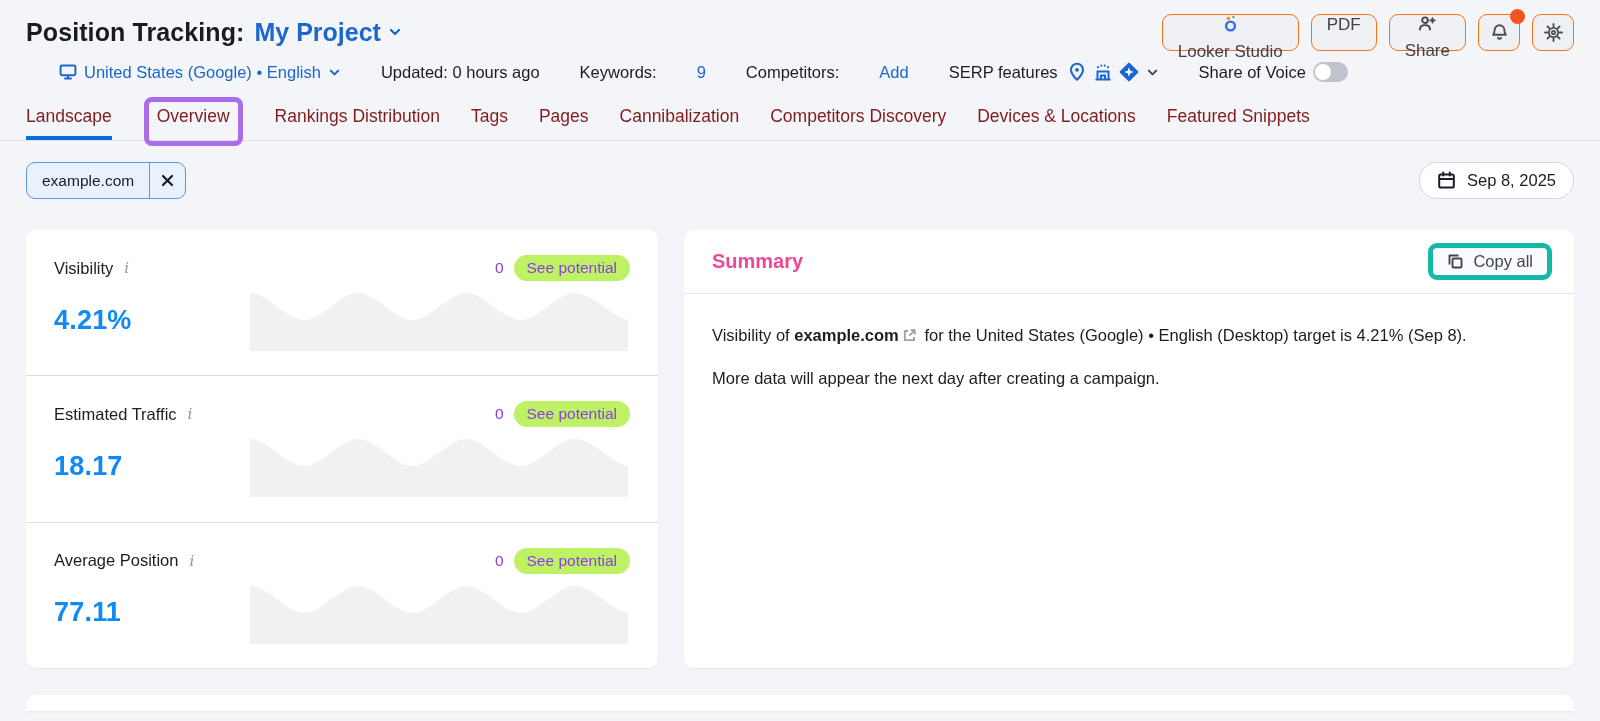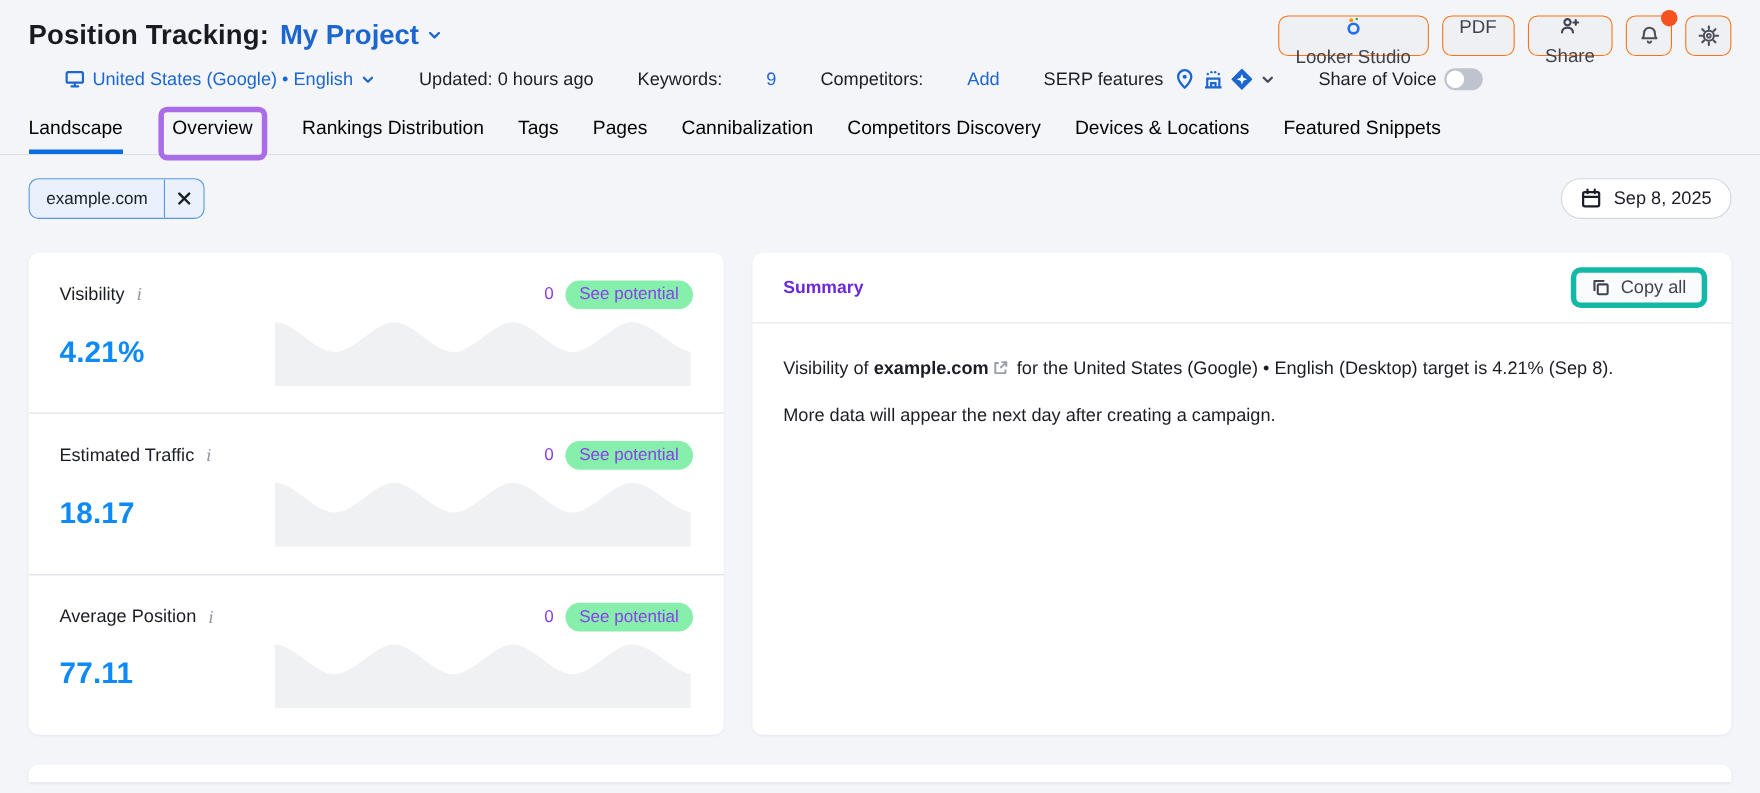--- a/index.html
+++ b/index.html
@@ -28,21 +28,21 @@
   
   .hdr2 { display:flex; align-items:center; gap:40px; height:40px; margin-top:2px; font-size:16.5px; color:#1b1d26; }
   .meta-item { display:flex; align-items:center; gap:7px; white-space:nowrap; }
   .blue-link { color:#1c66cf; cursor:pointer;margin-left:33px; }
   .serp-icons { display:flex; align-items:center; gap:6px; margin-left:2px; }
   .toggle { width:35px; height:20px; border-radius:10px; background:#bec3cd; position:relative; cursor:pointer; }
   .toggle .knob { position:absolute; left:2px; top:2px; width:16px; height:16px; border-radius:50%; background:#fff; }
 
   
   .tabs { display:flex; align-items:stretch; gap:31px; height:49px; border-bottom:1px solid #dfe1e8; font-size:17.5px; }
-  .tab { display:flex; align-items:center; position:relative; cursor:pointer; color:#000000; white-space:nowrap; }
+  .tab { display:flex; align-items:center; position:relative; cursor:pointer; color:#7f1d1d; white-space:nowrap; }
   .tab.active { box-shadow:inset 0 -4px 0 #0b6ce2; }
   .tab.hl-target { margin:0 14px; }
   .hl-box {
     position:absolute; top:5px; bottom:-6px; left:-13px; right:-13px;
     border:5px solid #ab6ce8; border-radius:8px; pointer-events:none; z-index:3;
   }
 
   
   .filter-row { display:flex; justify-content:space-between; align-items:center; margin-top:21px; }
   .chip { display:flex; align-items:stretch; height:37px; border:1px solid #5d96e2; border-radius:9px; background:#e8f1fc; overflow:hidden; cursor:pointer; }
@@ -55,28 +55,28 @@
   .card { background:#fff; border-radius:9px; box-shadow:0 1px 2px rgba(30,35,60,.06); }
   .card-left { width:632px; height:438px; display:flex; flex-direction:column; }
 
   .metric { flex:1; padding:25px 28px 0; display:flex; flex-direction:column; }
   .metric + .metric { border-top:1px solid #dcdee4; margin:0 0; }
   .metric-top { display:flex; justify-content:space-between; align-items:center; }
   .metric-label-wrap { display:flex; align-items:center; gap:9px; font-size:16.5px; color:#1b1d26; }
   .info-i { font-family:"DejaVu Serif", serif; font-style:italic; font-size:15px; color:#8f95a1; cursor:pointer; padding:0 2px; }
   .potential { display:flex; align-items:center; gap:10px; }
   .pot-count { font-size:15.5px; color:#8b3dee; }
-  .pot-badge { background:#86efac; color:#8b3dee; font-size:15.5px; padding:4px 13px; border-radius:13px; cursor:pointer; }
+  .pot-badge { background:#bef264; color:#8b3dee; font-size:15.5px; padding:4px 13px; border-radius:13px; cursor:pointer; }
   .metric-body { display:flex; align-items:center; margin-top:8px; }
   .metric-value { width:196px; font-size:27px; font-weight:700; color:#0e8af7; letter-spacing:.2px; }
   .wave { flex:1; height:62px; margin-right:2px; }
 
   .card-right { flex:1; height:438px; display:flex; flex-direction:column; }
   .sum-head { display:flex; justify-content:space-between; align-items:center; padding:13px 22px 13px 28px; border-bottom:1px solid #e4e6eb; }
-  .sum-title { font-size:16px; font-weight:700; color:#6d28d9; }
+  .sum-title { font-size:20px; font-weight:700; color:#ec4899; }
   .copy-btn { display:flex; align-items:center; gap:9px; height:37px; padding:0 14px; background:#fafbfc; border:5px solid #14b8a6; border-radius:9px; font-size:16.5px; color:#41454f; cursor:pointer; }
   .sum-body { padding:27px 28px; font-size:16.5px; line-height:28px; color:#1b1d26; }
   .sum-body p + p { margin-top:15px; }
   .dom-bold { font-weight:700; }
   .ext-ico { display:inline-block; vertical-align:-2px; margin:0 3px; cursor:pointer; }
 
   .bottom-sliver { margin-top:27px; height:16px; background:#fff; border-radius:9px 9px 0 0; box-shadow:0 1px 2px rgba(30,35,60,.06); }
 
   svg { display:block; }
 </style>

